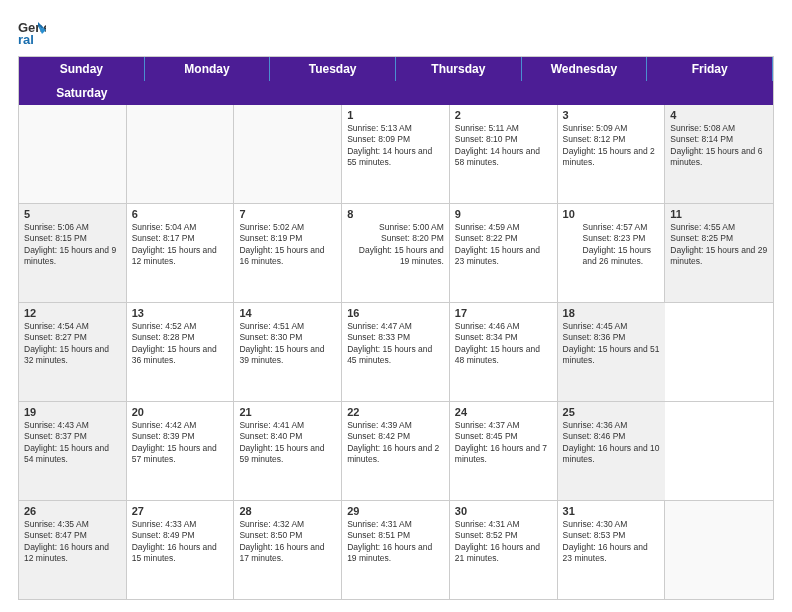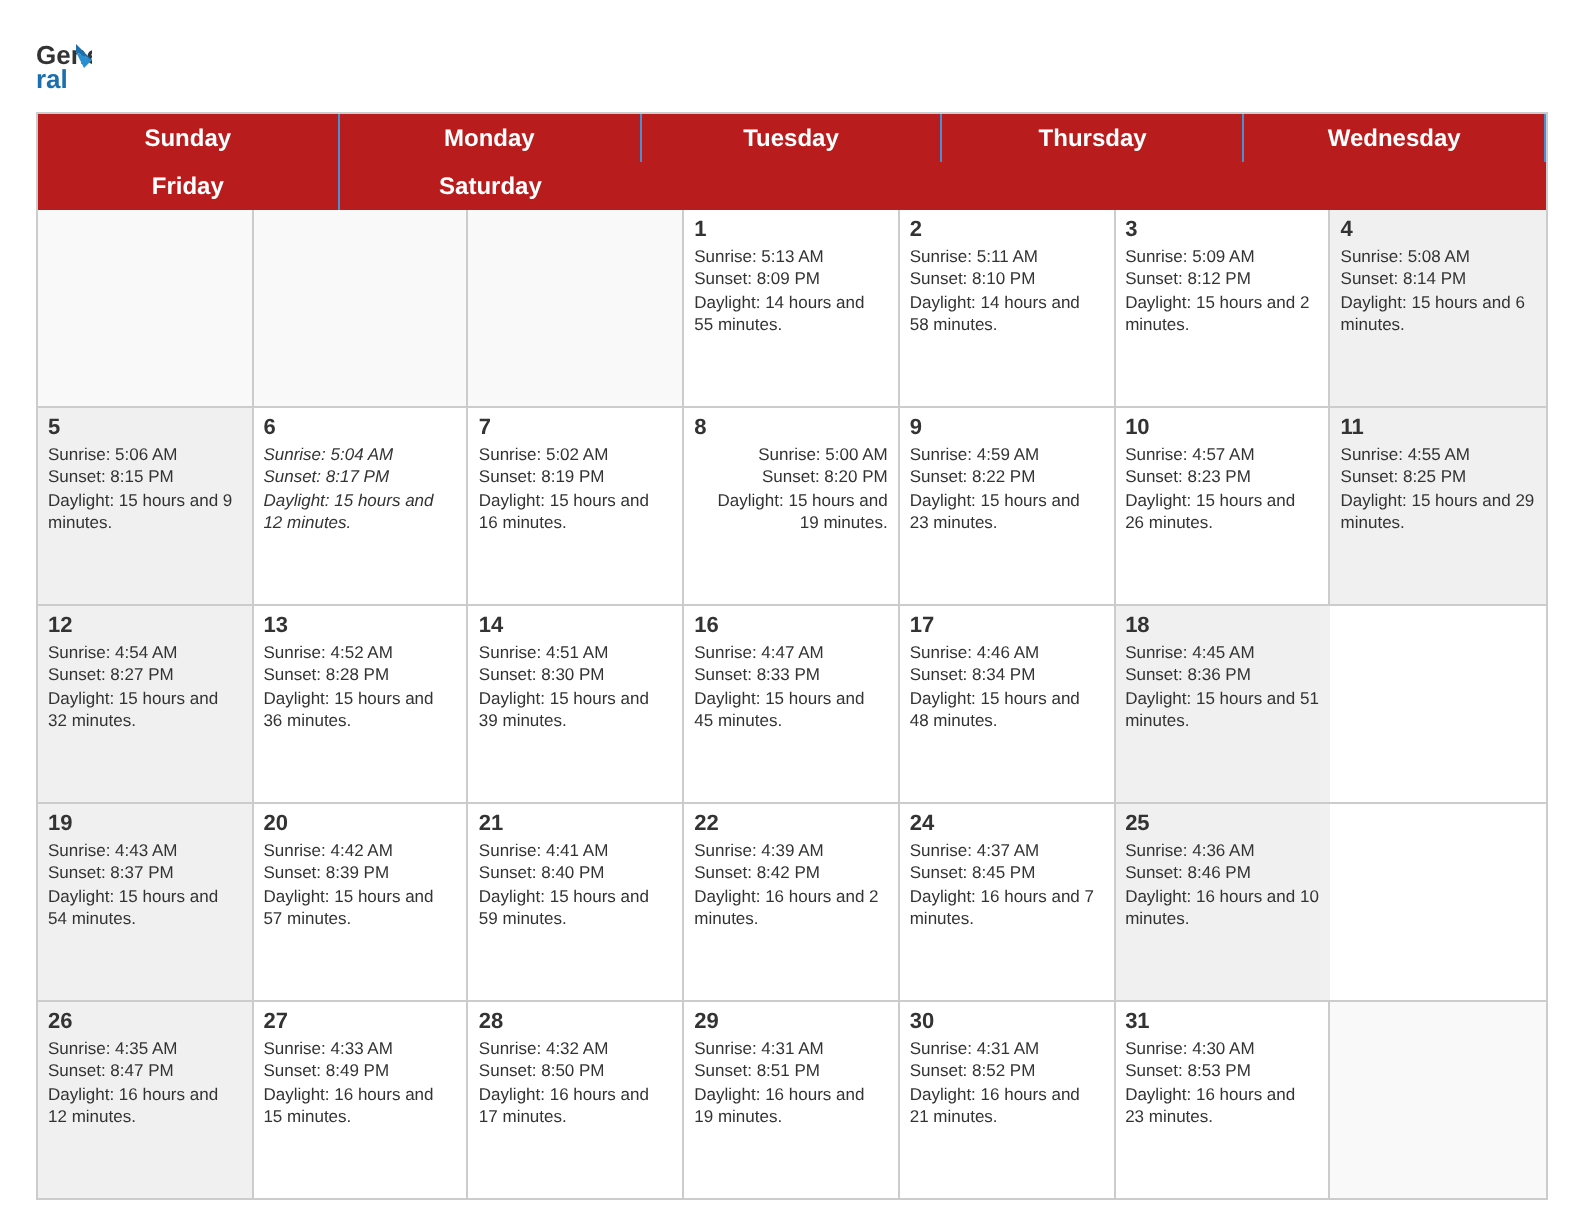--- a/index.html
+++ b/index.html
@@ -60,22 +60,22 @@
       color: #555;
     }
     .calendar {
       flex: 1;
       display: flex;
       flex-direction: column;
       border: 1px solid #ccc;
     }
     .cal-header {
       display: grid;
-      grid-template-columns: repeat(5, 1fr);
-      background: #b91c1c;
+      grid-template-columns: repeat(6, 1fr);
+      background: #4c1d95;
     }
     .cal-header-cell {
       color: #fff;
       font-size: 12px;
       font-weight: bold;
       text-align: center;
       padding: 5px 2px;
       border-right: 1px solid #4a8fd0;
     }
     .cal-header-cell:last-child { border-right: none; }
@@ -179,21 +179,21 @@
         </div>
         <div class="cal-row">
           <div class="cal-cell shaded">
             <div class="day-num">5</div>
             <div class="cell-text" style="white-space: pre-line;">Sunrise: 5:06 AM
 Sunset: 8:15 PM
 Daylight: 15 hours and 9 minutes.</div>
           </div>
           <div class="cal-cell">
             <div class="day-num">6</div>
-            <div class="cell-text" style="white-space: pre-line; font-style: italic;">Sunrise: 5:04 AM
+            <div class="cell-text" style="white-space: pre-line;">Sunrise: 5:04 AM
 Sunset: 8:17 PM
 Daylight: 15 hours and 12 minutes.</div>
           </div>
           <div class="cal-cell">
             <div class="day-num">7</div>
             <div class="cell-text" style="white-space: pre-line;">Sunrise: 5:02 AM
 Sunset: 8:19 PM
 Daylight: 15 hours and 16 minutes.</div>
           </div>
           <div class="cal-cell">
@@ -203,21 +203,21 @@
 Daylight: 15 hours and 19 minutes.</div>
           </div>
           <div class="cal-cell">
             <div class="day-num">9</div>
             <div class="cell-text" style="white-space: pre-line;">Sunrise: 4:59 AM
 Sunset: 8:22 PM
 Daylight: 15 hours and 23 minutes.</div>
           </div>
           <div class="cal-cell">
             <div class="day-num">10</div>
-            <div class="cell-text" style="white-space: pre-line;">Sunrise: 4:57 AM
+            <div class="cell-text" style="white-space: pre-line; margin-left: 20px;">Sunrise: 4:57 AM
 Sunset: 8:23 PM
 Daylight: 15 hours and 26 minutes.</div>
           </div>
           <div class="cal-cell shaded">
             <div class="day-num">11</div>
             <div class="cell-text" style="white-space: pre-line;">Sunrise: 4:55 AM
 Sunset: 8:25 PM
 Daylight: 15 hours and 29 minutes.</div>
           </div>
         </div>

